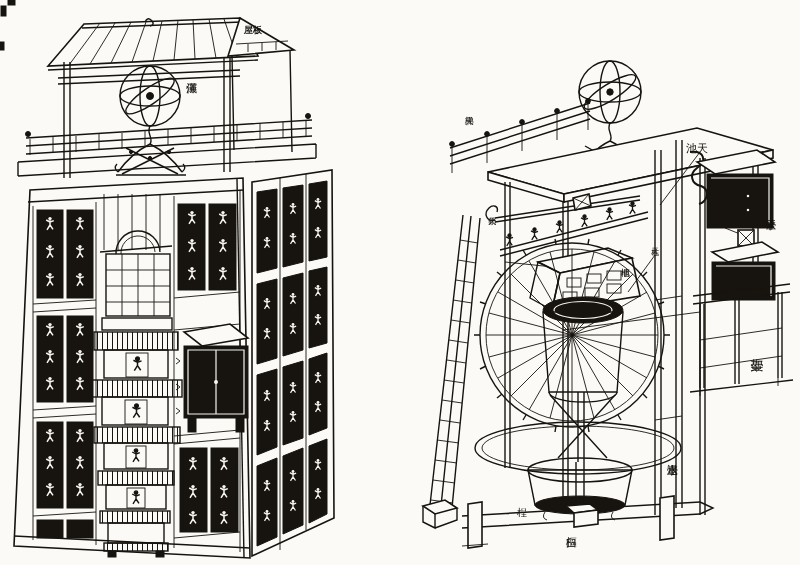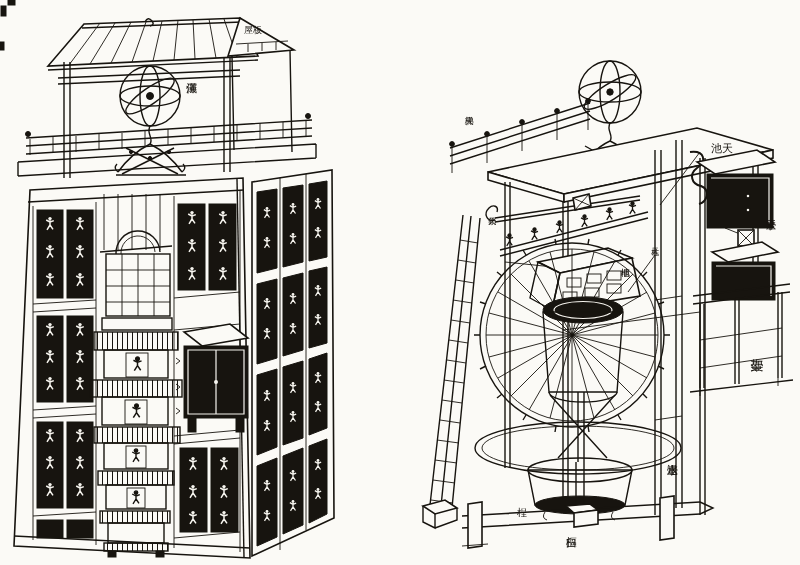--- a/index.html
+++ b/index.html
@@ -383,23 +383,23 @@
       <path d="M355,502 L368,508 L355,514" class="ink"></path>
       <g>
         <polygon points="221,506 245,504 253,510 229,513" class="face"></polygon>
         <polygon points="229,513 253,510 253,524 229,527" class="face"></polygon>
       </g>
     </g>
   </svg>
 
 
   <div class="lbl v" style="left:185px;top:74px;font-size:11px;">渾儀</div>
-  <div class="lbl" style="left:244px;top:26px;font-size:9px;">屋板</div>
-
-  <div class="lbl" style="left:711px;top:143px;font-size:11px;">池天</div>
+  <div class="lbl" style="left:244px;top:26px;font-size:9px;font-weight:bold;">屋板</div>
+
+  <div class="lbl" style="left:686px;top:143px;font-size:11px;">池天</div>
   <div class="lbl v" style="left:765px;top:212px;font-size:10px;">平水壺</div>
   <div class="lbl v" style="left:750px;top:348px;font-size:13px;">壺架</div>
   <div class="lbl v" style="left:666px;top:455px;font-size:11px;">退水壺</div>
   <div class="lbl v" style="left:620px;top:261px;font-size:9px;">地櫃</div>
   <div class="lbl v" style="left:487px;top:211px;font-size:8px;">天鎖</div>
   <div class="lbl v" style="left:464px;top:109px;font-size:9px;">天梯</div>
   <div class="lbl v" style="left:650px;top:241px;font-size:8px;">天柱</div>
   <div class="lbl" style="left:517px;top:508px;font-size:10px;">桯</div>
   <div class="lbl v" style="left:565px;top:528px;font-size:11px;">樞臼</div>
 

